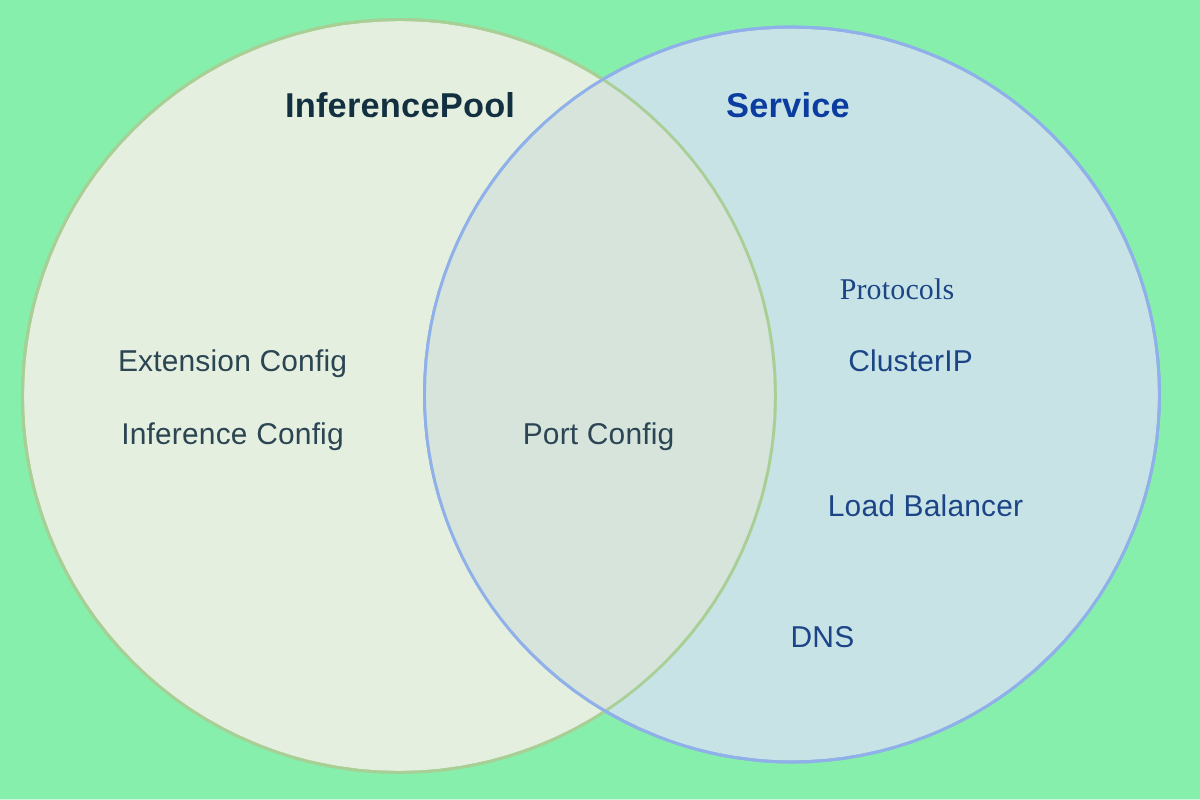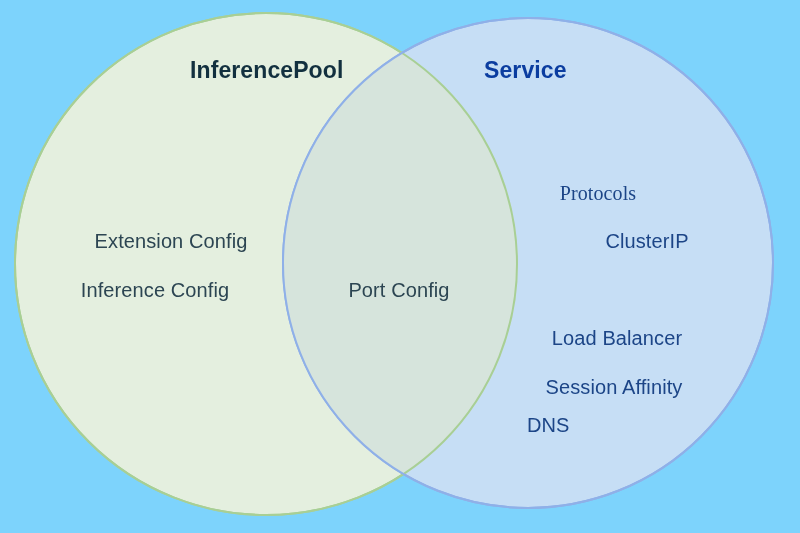--- a/index.html
+++ b/index.html
@@ -9,21 +9,21 @@
     background: #ffffff;
   }
   body {
     font-family: "Liberation Sans", sans-serif;
     -webkit-font-smoothing: antialiased;
   }
   #venn-canvas {
     position: relative;
     width: 800px;
     height: 533px;
-    background: #7dd3fc;
+    background: #86efac;
     overflow: hidden;
   }
   #venn-svg {
     position: absolute;
     left: 0;
     top: 0;
     width: 800px;
     height: 533px;
   }
   .layer {
@@ -86,25 +86,24 @@
     <circle cx="266" cy="264" r="251" fill="none" stroke="#a8cf95" stroke-width="2"></circle>
     <circle cx="528" cy="263" r="245" fill="none" stroke="#8fb0e8" stroke-width="2"></circle>
   </svg>
 
   <div class="layer">
 
     <div class="txt heading heading-left">InferencePool</div>
 
     <div class="txt heading heading-right">Service</div>
 
-    <div class="txt item item-left centered" style="left:171px; top:230px;">Extension Config</div>
+    <div class="txt item item-left centered" style="left:155px; top:230px;">Extension Config</div>
     <div class="txt item item-left centered" style="left:155px; top:279px;">Inference Config</div>
 
     <div class="txt item item-mid centered" style="left:399px; top:279px;">Port Config</div>
 
     <div class="txt item item-right centered" style="left:598px; top:182px;font-family:Liberation Serif, serif;">Protocols</div>
-    <div class="txt item item-right centered" style="left:607px; top:230px;margin-left:40px;">ClusterIP</div>
+    <div class="txt item item-right centered" style="left:607px; top:230px;">ClusterIP</div>
     <div class="txt item item-right centered" style="left:617px; top:327px;">Load Balancer</div>
-    <div class="txt item item-right centered" style="left:614px; top:376px;">Session Affinity</div>
     <div class="txt item item-right" style="left:527px; top:414px;">DNS</div>
 
   </div>
 </div>
 
 </body></html>

